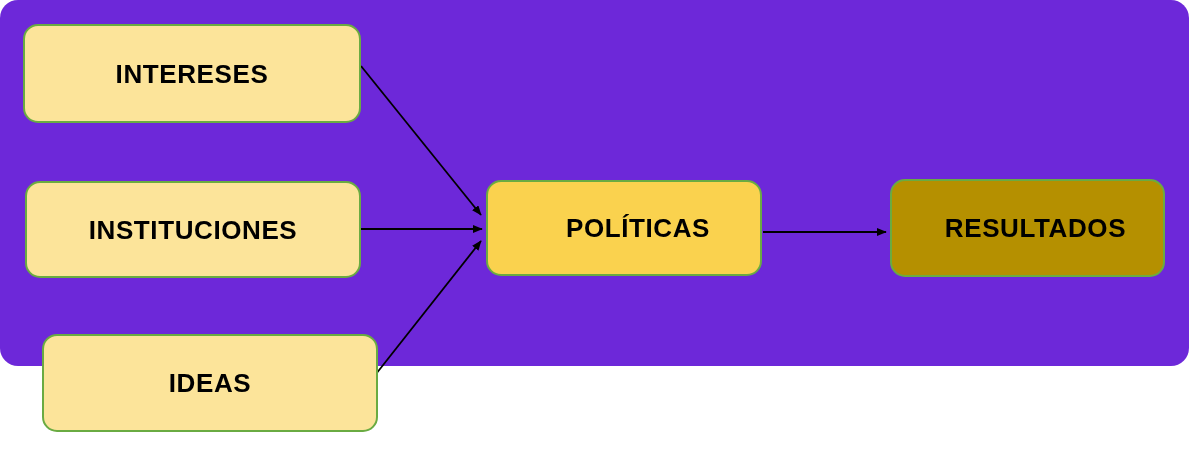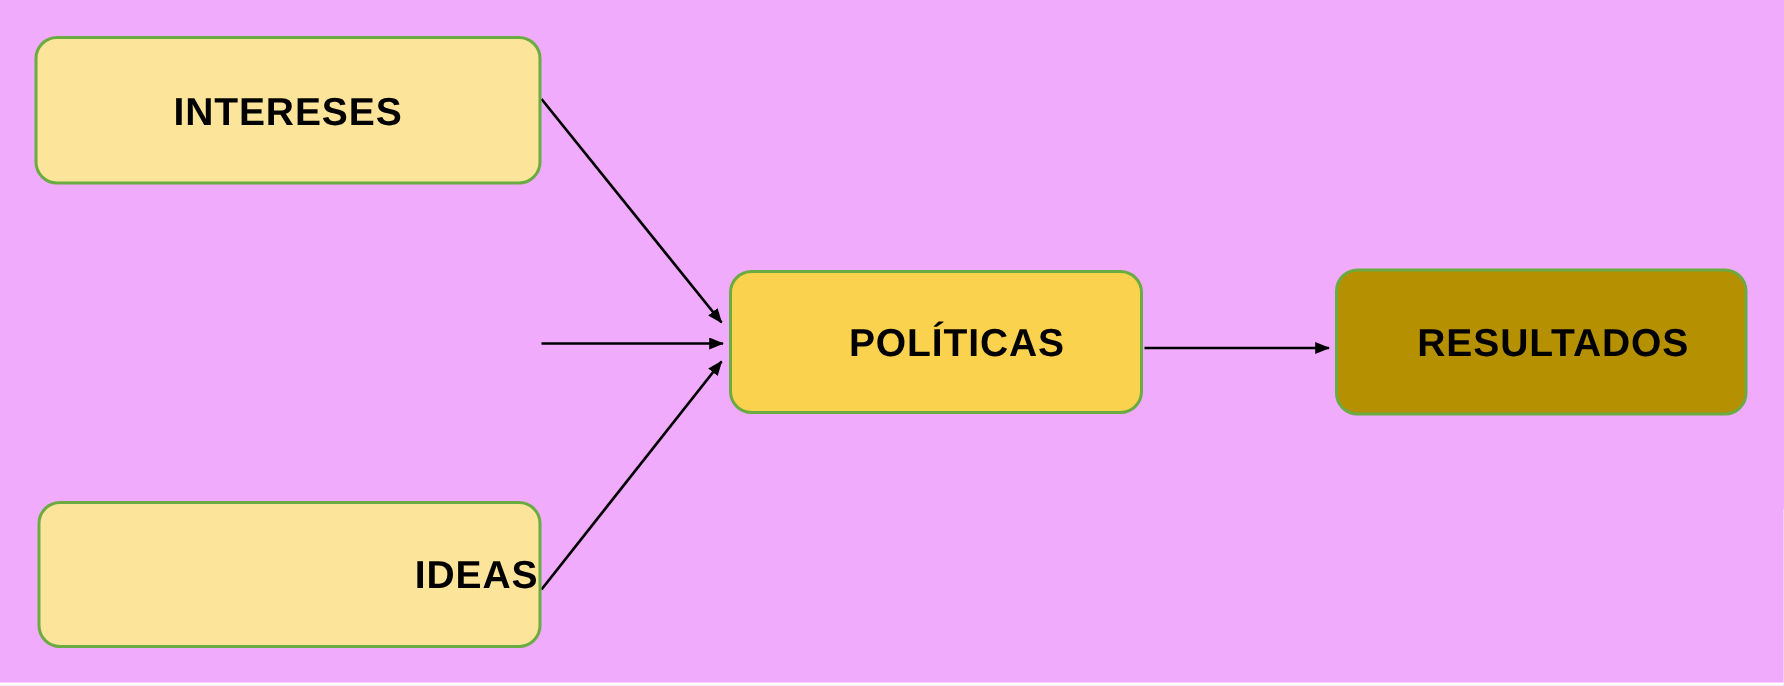--- a/index.html
+++ b/index.html
@@ -10,22 +10,23 @@
   }
   body {
     width: 1189px;
     height: 457px;
     overflow: hidden;
     font-family: "Liberation Sans", sans-serif;
   }
   #canvas {
     position: relative;
     width: 1189px;
-    height: 455px;
-    background: #f0abfc;
+    height: 366px;
+    background: #6d28d9;
+    border-radius: 18px;
   }
   #arrow-layer {
     position: absolute;
     left: 0;
     top: 0;
     width: 1189px;
     height: 457px;
     pointer-events: none;
   }
   .node {
@@ -52,21 +53,21 @@
   .fill-medium  { background: #fad24e; padding-left: 28px; }
   .fill-dark    { background: #b59000; }
 
   #node-intereses {
     left: 23px;  top: 24px;  width: 338px; height: 99px;
   }
   #node-instituciones {
     left: 25px;  top: 181px; width: 336px; height: 97px;
   }
   #node-ideas {
-    left: 25px;  top: 334px; width: 336px; height: 98px; justify-content: flex-end;
+    left: 42px;  top: 334px; width: 336px; height: 98px;
   }
   #node-politicas {
     left: 486px; top: 180px; width: 276px; height: 96px;
   }
   #node-resultados {
     left: 890px; top: 179px; width: 275px; height: 98px; padding-left: 16px;
   }
 </style>
 </head>
 <body>
@@ -94,20 +95,23 @@
 
     <g>
       <line x1="763" y1="232" x2="886" y2="232" stroke="#000000" stroke-width="1.8" marker-end="url(#arrowhead)"></line>
     </g>
   </svg>
 
   <div class="node fill-light" id="node-intereses">
     <span class="node-label">INTERESES</span>
   </div>
 
+  <div class="node fill-light" id="node-instituciones">
+    <span class="node-label">INSTITUCIONES</span>
+  </div>
 
   <div class="node fill-light" id="node-ideas">
     <span class="node-label">IDEAS</span>
   </div>
 
   <div class="node fill-medium" id="node-politicas">
     <span class="node-label">POLÍTICAS</span>
   </div>
 
   <div class="node fill-dark" id="node-resultados">

